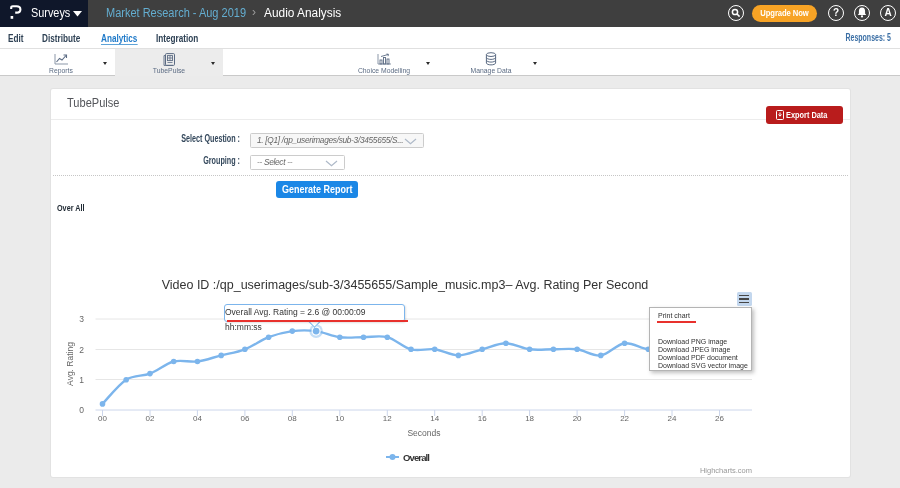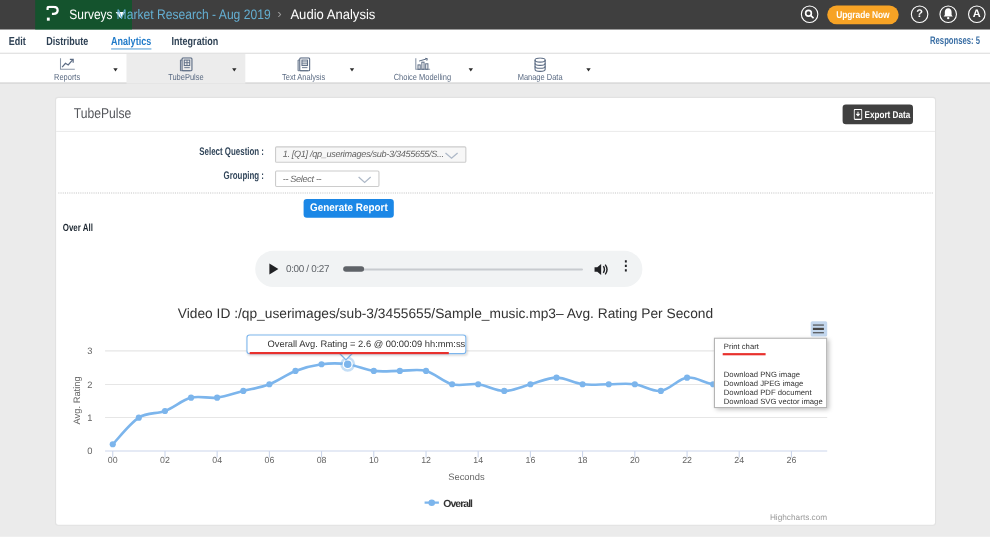--- a/index.html
+++ b/index.html
@@ -1,21 +1,21 @@
 <!DOCTYPE html>
 <html><head>
 <meta charset="utf-8">
 <style>
 * { margin:0; padding:0; box-sizing:border-box; }
 html,body { width:900px; height:488px; }
 body { background:#ebebeb; font-family:"Liberation Sans", sans-serif; position:relative; overflow:hidden; }
 
 
 #topbar { position:absolute; left:0; top:0; width:900px; height:27px; background:#3f3f3f; }
-#logoblk { position:absolute; left:0; top:0; width:88px; height:40px; background:#14532d;margin-left:32px; }
+#logoblk { position:absolute; left:0; top:0; width:88px; height:40px; background:#0f172a; }
 #surveys { position:absolute; left:31px; top:6px; color:#fff; font-size:12.5px; transform:scaleX(0.87); transform-origin:0 50%; display:inline-block; }
 #crumb1 { position:absolute; left:106px; top:6px; color:#64aed1; font-size:12.5px; transform:scaleX(0.88); transform-origin:0 50%; }
 #crumbsep { position:absolute; left:252px; top:5px; color:#9b9b9b; font-size:12px; }
 #crumb2 { position:absolute; left:264px; top:6px; color:#ffffff; font-size:12.5px; transform:scaleX(0.95); transform-origin:0 50%; }
 .topcircle { position:absolute; top:5px; width:16px; height:16px; border:1.4px solid #fff; border-radius:50%; color:#fff; font-size:10px; font-weight:bold; text-align:center; line-height:13px; }
 #upgrade { position:absolute; left:752px; top:5px; width:65px; height:17px; background:#f7a325; border-radius:9px; color:#fff; font-size:9px; font-weight:bold; text-align:center; line-height:17px; letter-spacing:-0.1px; }
 #upgrade span { display:inline-block; transform:scaleX(0.85); }
 
 
 #menurow { position:absolute; left:0; top:27px; width:900px; height:21px; background:#fff; }
@@ -27,37 +27,37 @@
 .tab { position:absolute; top:0; width:108px; height:27px; }
 .tab.sel { background:#ececec; }
 .tabic { position:absolute; left:0; top:3px; width:100%; text-align:center; }
 .tablbl { position:absolute; left:0; top:17px; width:100%; text-align:center; font-size:8px; color:#5b6b83; transform:scaleX(0.85); }
 .tabcaret { position:absolute; top:13px; width:0; height:0; border-left:2.8px solid transparent; border-right:2.8px solid transparent; border-top:3.8px solid #2b2b2b; }
 
 
 #card { position:absolute; left:51px; top:89px; width:799px; height:388px; background:#fff; box-shadow:0 0 0 1px #e2e2e2; border-radius:2px; }
 #cardhead { position:absolute; left:0; top:0; width:100%; height:31px; border-bottom:1px solid #ececec; }
 #cardtitle { position:absolute; left:16px; top:6px; font-size:13px; color:#54565b; transform:scaleX(0.85); transform-origin:0 50%; display:inline-block; }
-#exportbtn { position:absolute; left:715px; top:6px; width:64px; height:18px; background:#404040; border-radius:3px; color:#fff; font-size:9px; font-weight:bold; line-height:18px; }
+#exportbtn { position:absolute; left:715px; top:17px; width:77px; height:18px; background:#b91c1c; border-radius:3px; color:#fff; font-size:9px; font-weight:bold; line-height:18px; }
 .flabel { position:absolute; font-size:10px; font-weight:bold; color:#33475b; text-align:right; transform:scaleX(0.72); transform-origin:100% 50%; }
 .fsel { position:absolute; border:1px solid #ccc; border-radius:1.5px; font-size:8.3px; letter-spacing:-0.3px; color:#666; background:#fff; line-height:13px; padding-left:6px; white-space:nowrap; overflow:hidden;font-style:italic; }
 .chev { position:absolute; right:6px; top:4px; }
 #dashline { position:absolute; left:2px; top:85.5px; width:795px; border-top:1px dotted #c6c6c6; }
 .bluebtn { position:absolute; background:#1b87e6; border-radius:3px; color:#fff; font-weight:bold; text-align:center; }
 #overall { position:absolute; left:6px; top:113px; font-size:9.5px; font-weight:bold; color:#1d2731; transform:scaleX(0.76); transform-origin:0 50%; }
 
 
 #player { position:absolute; left:181px; top:139px; width:352px; height:33px; background:#f1f3f4; border-radius:17px; }
 #ptime { position:absolute; left:28px; top:11px; font-size:9px; letter-spacing:-0.3px; color:#5f6368; }
 #ptrack { position:absolute; left:79.5px; top:15.5px; width:218px; height:2px; background:#c8cbcf; border-radius:1px; }
 #pplayed { position:absolute; left:79.5px; top:14px; width:19px; height:5px; background:#5f6368; border-radius:2.5px; }
 #pdots { position:absolute; left:331px; top:6px; font-size:12px; color:#202124; font-weight:bold; }
 
 
-#tooltip { position:absolute; left:224px; top:304px; width:200px; height:18px; background:rgba(255,255,255,0.97); border:1px solid #7cb5ec; border-radius:3px; font-size:8.5px; color:#333; text-align:right; line-height:15px; box-shadow:1px 1px 2px rgba(0,0,0,0.12); }
+#tooltip { position:absolute; left:224px; top:304px; width:181px; height:18px; background:rgba(255,255,255,0.97); border:1px solid #7cb5ec; border-radius:3px; font-size:8.5px; color:#333; text-align:left; line-height:15px; box-shadow:1px 1px 2px rgba(0,0,0,0.12); }
 #ttred { position:absolute; left:2px; top:14.5px; width:181px; height:2px; background:#e8312d; }
 #ttarrow { position:absolute; left:310px; top:317px; width:9px; height:9px; background:#fff; border-right:1px solid #7cb5ec; border-bottom:1px solid #7cb5ec; transform:rotate(45deg); }
 #burger { position:absolute; left:736.5px; top:292px; width:15px; height:13.5px; background:#c3d7ee; border-radius:1.5px; }
 .bline { position:absolute; left:2.5px; width:10px; height:1.7px; background:#474747; }
 #hcmenu { position:absolute; left:649px; top:307px; width:103px; height:64px; background:#fff; border:1px solid #b4b4b4; box-shadow:2px 2px 4px rgba(0,0,0,0.25); }
 .mi { position:absolute; left:8px; font-size:7px; color:#303030; }
 #printred { position:absolute; left:7px; top:13px; width:39px; height:1.6px; background:#e8312d; }
 </style>
 </head>
 <body>
@@ -116,32 +116,20 @@
           <rect x="2.5" y="0.6" width="9" height="11.8" rx="1" fill="none" stroke="#5b6b83" stroke-width="1"></rect>
           <path d="M2.5,2.6 L1,2.6 L1,12.4 L10,12.4" fill="none" stroke="#5b6b83" stroke-width="0.9"></path>
           <rect x="4.5" y="2.6" width="5" height="5" fill="none" stroke="#5b6b83" stroke-width="0.9"></rect>
           <line x1="7" y1="2.6" x2="7" y2="7.6" stroke="#5b6b83" stroke-width="0.8"></line>
           <line x1="4.5" y1="5" x2="9.5" y2="5" stroke="#5b6b83" stroke-width="0.8"></line>
           <line x1="4.5" y1="9.5" x2="9.5" y2="9.5" stroke="#5b6b83" stroke-width="0.8"></line>
         </svg></div>
     <div class="tablbl">TubePulse</div>
     <div class="tabcaret" style="left:96px;"></div>
   </div>
-  <div class="tab" style="left:222px;">
-    <div class="tabic"><svg width="13" height="13" viewBox="0 0 13 13">
-          <rect x="2.5" y="0.6" width="9" height="11.8" rx="1" fill="none" stroke="#5b6b83" stroke-width="1"></rect>
-          <path d="M2.5,2.6 L1,2.6 L1,12.4 L10,12.4" fill="none" stroke="#5b6b83" stroke-width="0.9"></path>
-          <rect x="4.5" y="2.6" width="5" height="5" fill="none" stroke="#5b6b83" stroke-width="0.9"></rect>
-          <line x1="4.5" y1="4.3" x2="9.5" y2="4.3" stroke="#5b6b83" stroke-width="0.8"></line>
-          <line x1="4.5" y1="6" x2="9.5" y2="6" stroke="#5b6b83" stroke-width="0.8"></line>
-          <line x1="4.5" y1="9.5" x2="9.5" y2="9.5" stroke="#5b6b83" stroke-width="0.8"></line>
-        </svg></div>
-    <div class="tablbl">Text Analysis</div>
-    <div class="tabcaret" style="left:96px;"></div>
-  </div>
   <div class="tab" style="left:437px;">
     <div class="tabic"><svg width="14" height="14" viewBox="0 0 14 14">
           <ellipse cx="7" cy="2.6" rx="4.6" ry="1.9" fill="none" stroke="#5b6b83" stroke-width="1"></ellipse>
           <path d="M2.4,2.6 L2.4,11 C2.4,12 4.5,12.9 7,12.9 C9.5,12.9 11.6,12 11.6,11 L11.6,2.6" fill="none" stroke="#5b6b83" stroke-width="1"></path>
           <path d="M2.4,5.5 C2.4,6.5 4.5,7.4 7,7.4 C9.5,7.4 11.6,6.5 11.6,5.5" fill="none" stroke="#5b6b83" stroke-width="1"></path>
           <path d="M2.4,8.2 C2.4,9.2 4.5,10.1 7,10.1 C9.5,10.1 11.6,9.2 11.6,8.2" fill="none" stroke="#5b6b83" stroke-width="1"></path>
         </svg></div>
     <div class="tablbl">Manage Data</div>
     <div class="tabcaret" style="left:96px;"></div>
   </div>
@@ -178,34 +166,20 @@
   </div>
   <div class="flabel" style="left:89px; top:66px; width:100px;">Grouping :</div>
   <div class="fsel" style="left:199px; top:66px; width:95px; height:15px;">-- Select --<svg class="chev" width="13" height="7" viewBox="0 0 13 7">
         <polyline points="1,1 6.5,5.8 12,1" fill="none" stroke="#aeb9c8" stroke-width="1.2"></polyline>
       </svg>
   </div>
   <div id="dashline"></div>
   <div class="bluebtn" style="left:199px; top:92px; width:82px; height:17px; font-size:10px; line-height:17px;margin-left:26px;"><span style="display:inline-block;transform:scaleX(0.9);">Generate Report</span></div>
   <div id="overall">Over All</div>
 
-  <div id="player">
-    <svg width="10" height="11" style="position:absolute;left:12px;top:11px" viewBox="0 0 11 12">
-        <path d="M1,0.5 L10,6 L1,11.5 Z" fill="#202124"></path>
-      </svg>
-    <span id="ptime">0:00 / 0:27</span>
-    <div id="ptrack"></div>
-    <div id="pplayed"></div>
-    <svg width="13" height="12" style="position:absolute;left:308px;top:10.5px" viewBox="0 0 13 12">
-        <path d="M0.5,4 L3,4 L6.5,1 L6.5,11 L3,8 L0.5,8 Z" fill="#202124"></path>
-        <path d="M8.5,3 Q10.5,6 8.5,9" fill="none" stroke="#202124" stroke-width="1.3"></path>
-        <path d="M10.2,1.5 Q13.5,6 10.2,10.5" fill="none" stroke="#202124" stroke-width="1.3"></path>
-      </svg>
-    <span id="pdots">⋮</span>
-  </div>
 
   <svg id="chart" width="799" height="202" style="position:absolute;left:0;top:186px;" viewBox="0 0 799 202">
     <text x="354" y="14" font-size="12.5" fill="#333" text-anchor="middle">Video ID :/qp_userimages/sub-3/3455655/Sample_music.mp3– Avg. Rating Per Second</text>
     <g stroke="#e6e6e6" stroke-width="1">
       <line x1="44.5" y1="44" x2="701" y2="44"></line>
       <line x1="44.5" y1="74.5" x2="701" y2="74.5"></line>
       <line x1="44.5" y1="104.5" x2="701" y2="104.5"></line>
     </g>
     <line x1="44.5" y1="135" x2="701" y2="135" stroke="#ccd6eb" stroke-width="1"></line>
     <g stroke="#ccd6eb" stroke-width="1">

